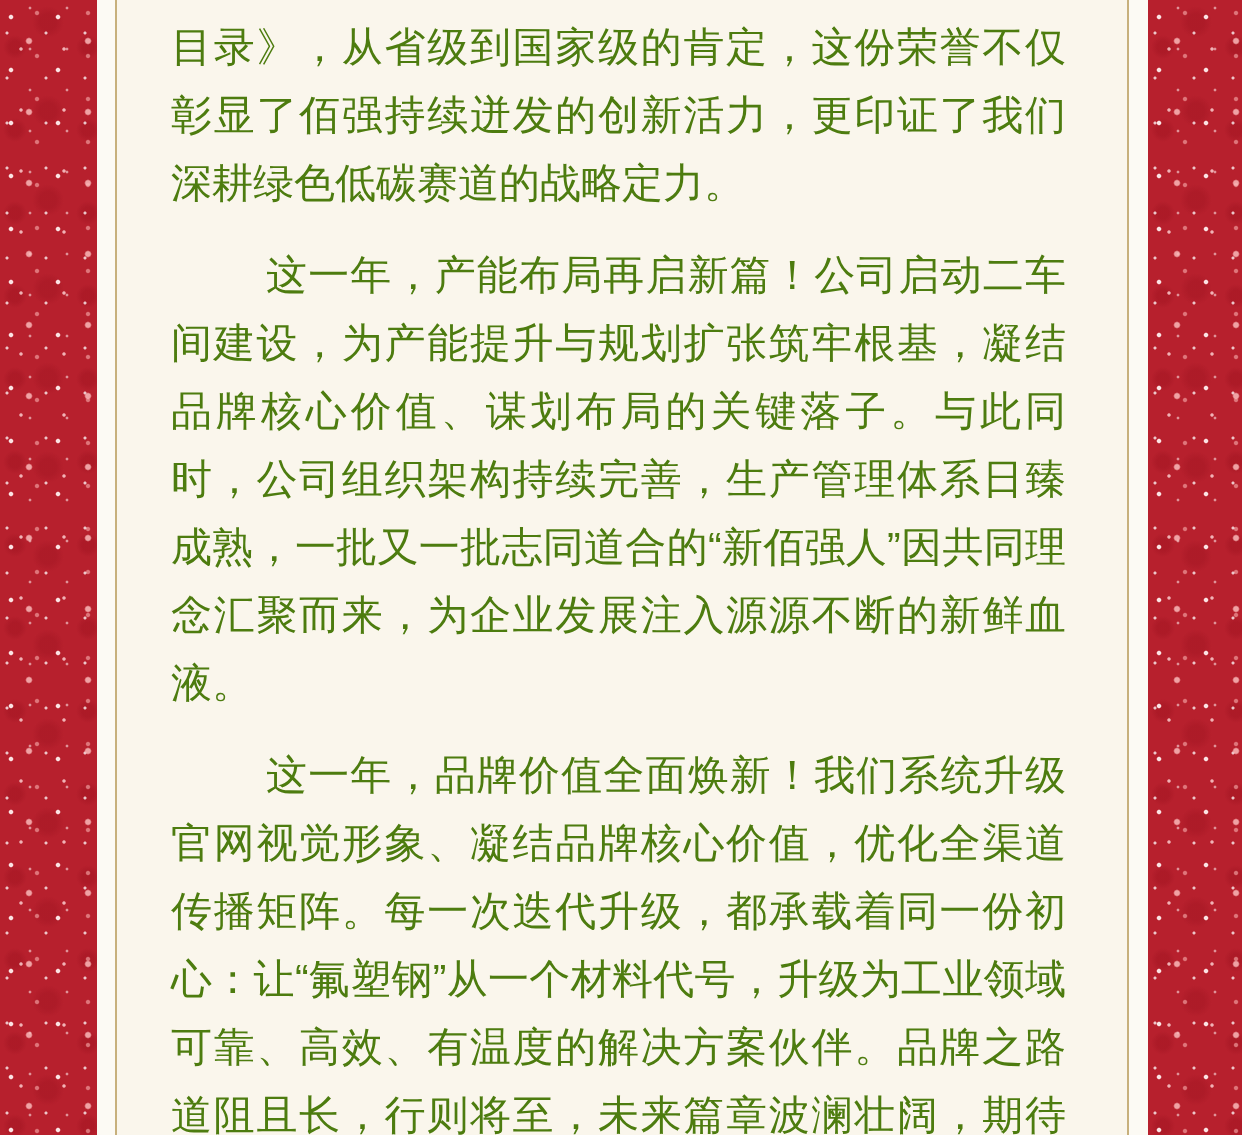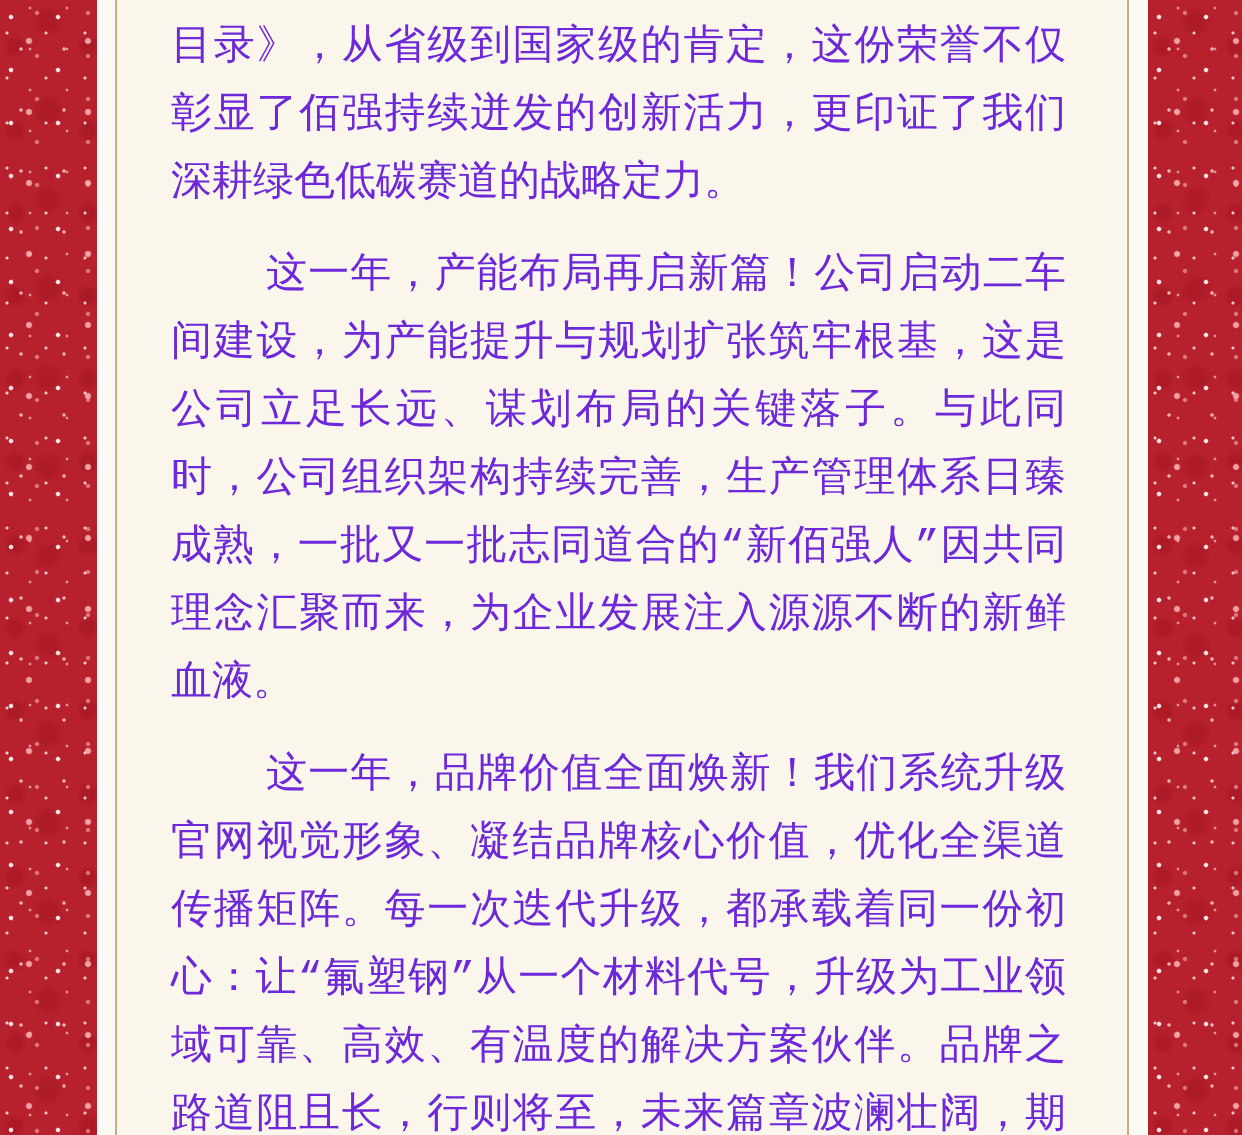--- a/index.html
+++ b/index.html
@@ -58,39 +58,38 @@
   .content {
     position: absolute;
     left: 171px;
     top: 13px;
     width: 895px;
   }
   .content p {
     margin: 0 0 24px 0;
     font-size: 41px;
     line-height: 68px;
-    color: #6d28d9;
+    color: #4d7c0f;
     text-align: justify;
     text-justify: inter-ideograph;
     letter-spacing: 0;
-    font-family: Liberation Mono, monospace;
   }
   .content p.indent {
     text-indent: 95px;
   }
 </style>
 </head>
 <body>
 
 <div class="stage">
   <div class="red-band left"></div>
   <div class="red-band right"></div>
   <div class="outer-strip left"></div>
   <div class="outer-strip right"></div>
   <div class="gold-rule left"></div>
   <div class="gold-rule right"></div>
 
   <div class="content">
     <p>目录》，从省级到国家级的肯定，这份荣誉不仅彰显了佰强持续迸发的创新活力，更印证了我们深耕绿色低碳赛道的战略定力。</p>
-    <p class="indent">这一年，产能布局再启新篇！公司启动二车间建设，为产能提升与规划扩张筑牢根基，这是公司立足长远、谋划布局的关键落子。与此同时，公司组织架构持续完善，生产管理体系日臻成熟，一批又一批志同道合的“新佰强人”因共同理念汇聚而来，为企业发展注入源源不断的新鲜血液。</p>
+    <p class="indent">这一年，产能布局再启新篇！公司启动二车间建设，为产能提升与规划扩张筑牢根基，凝结品牌核心价值、谋划布局的关键落子。与此同时，公司组织架构持续完善，生产管理体系日臻成熟，一批又一批志同道合的“新佰强人”因共同理念汇聚而来，为企业发展注入源源不断的新鲜血液。</p>
     <p class="indent">这一年，品牌价值全面焕新！我们系统升级官网视觉形象、凝结品牌核心价值，优化全渠道传播矩阵。每一次迭代升级，都承载着同一份初心：让“氟塑钢”从一个材料代号，升级为工业领域可靠、高效、有温度的解决方案伙伴。品牌之路道阻且长，行则将至，未来篇章波澜壮阔，期待与您共书。</p>
   </div>
 </div>
 
 </body></html>

